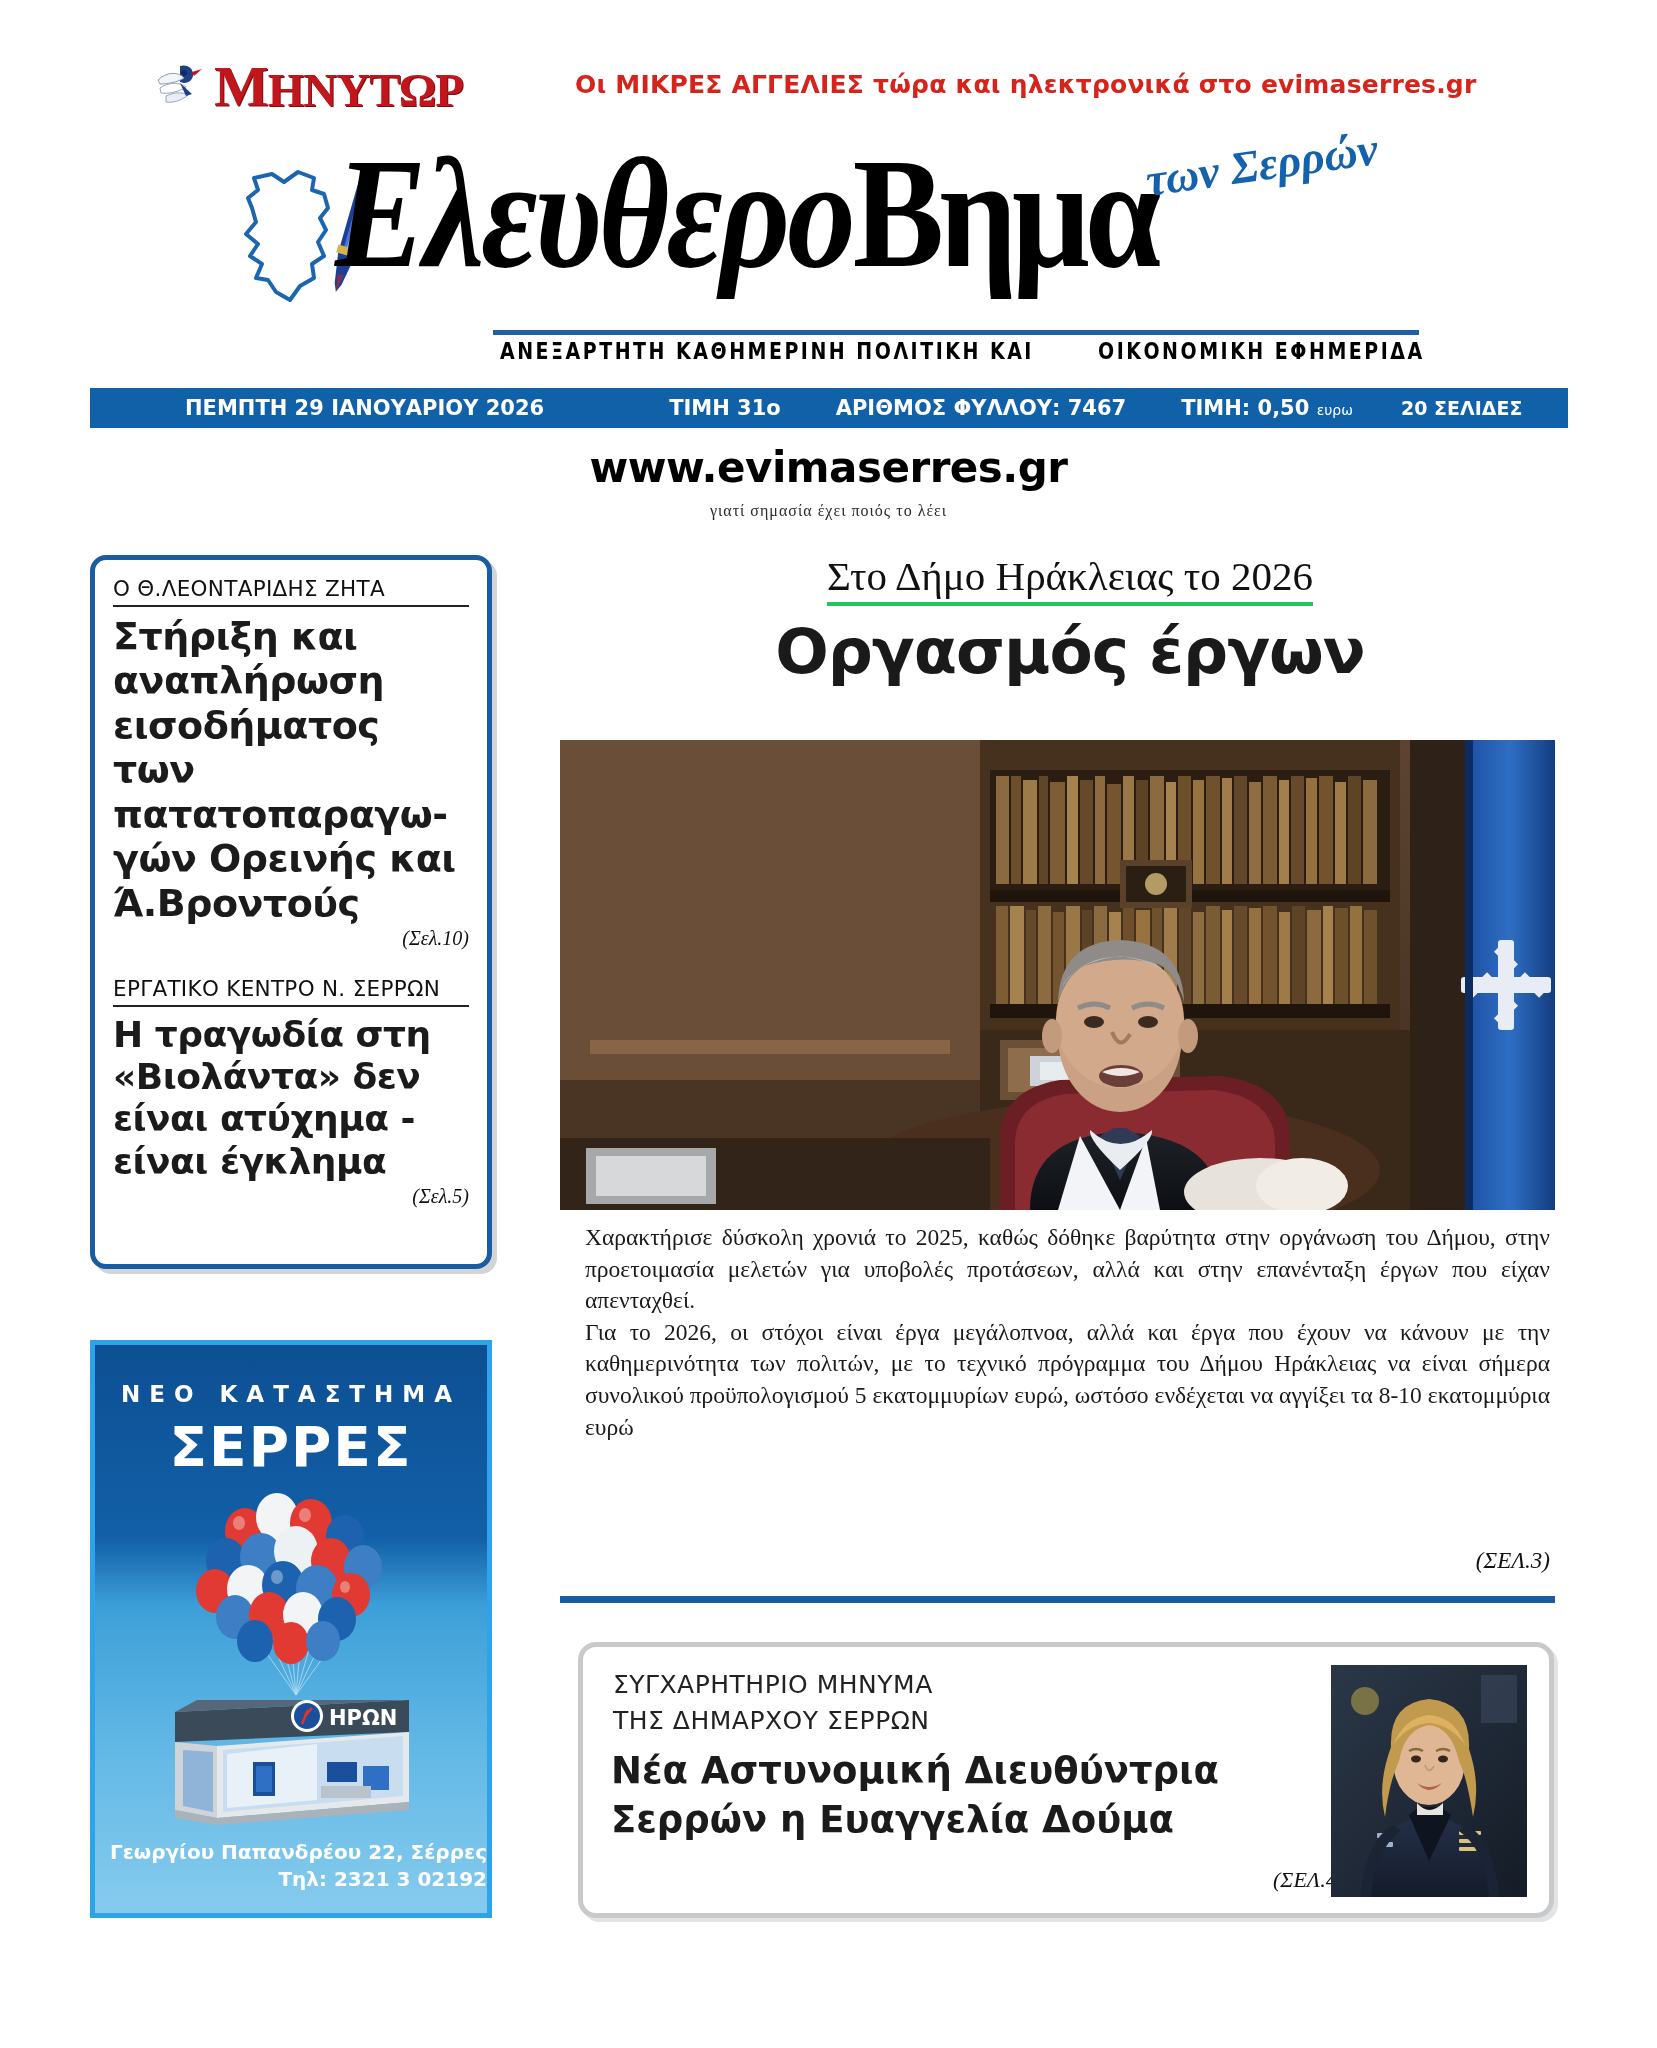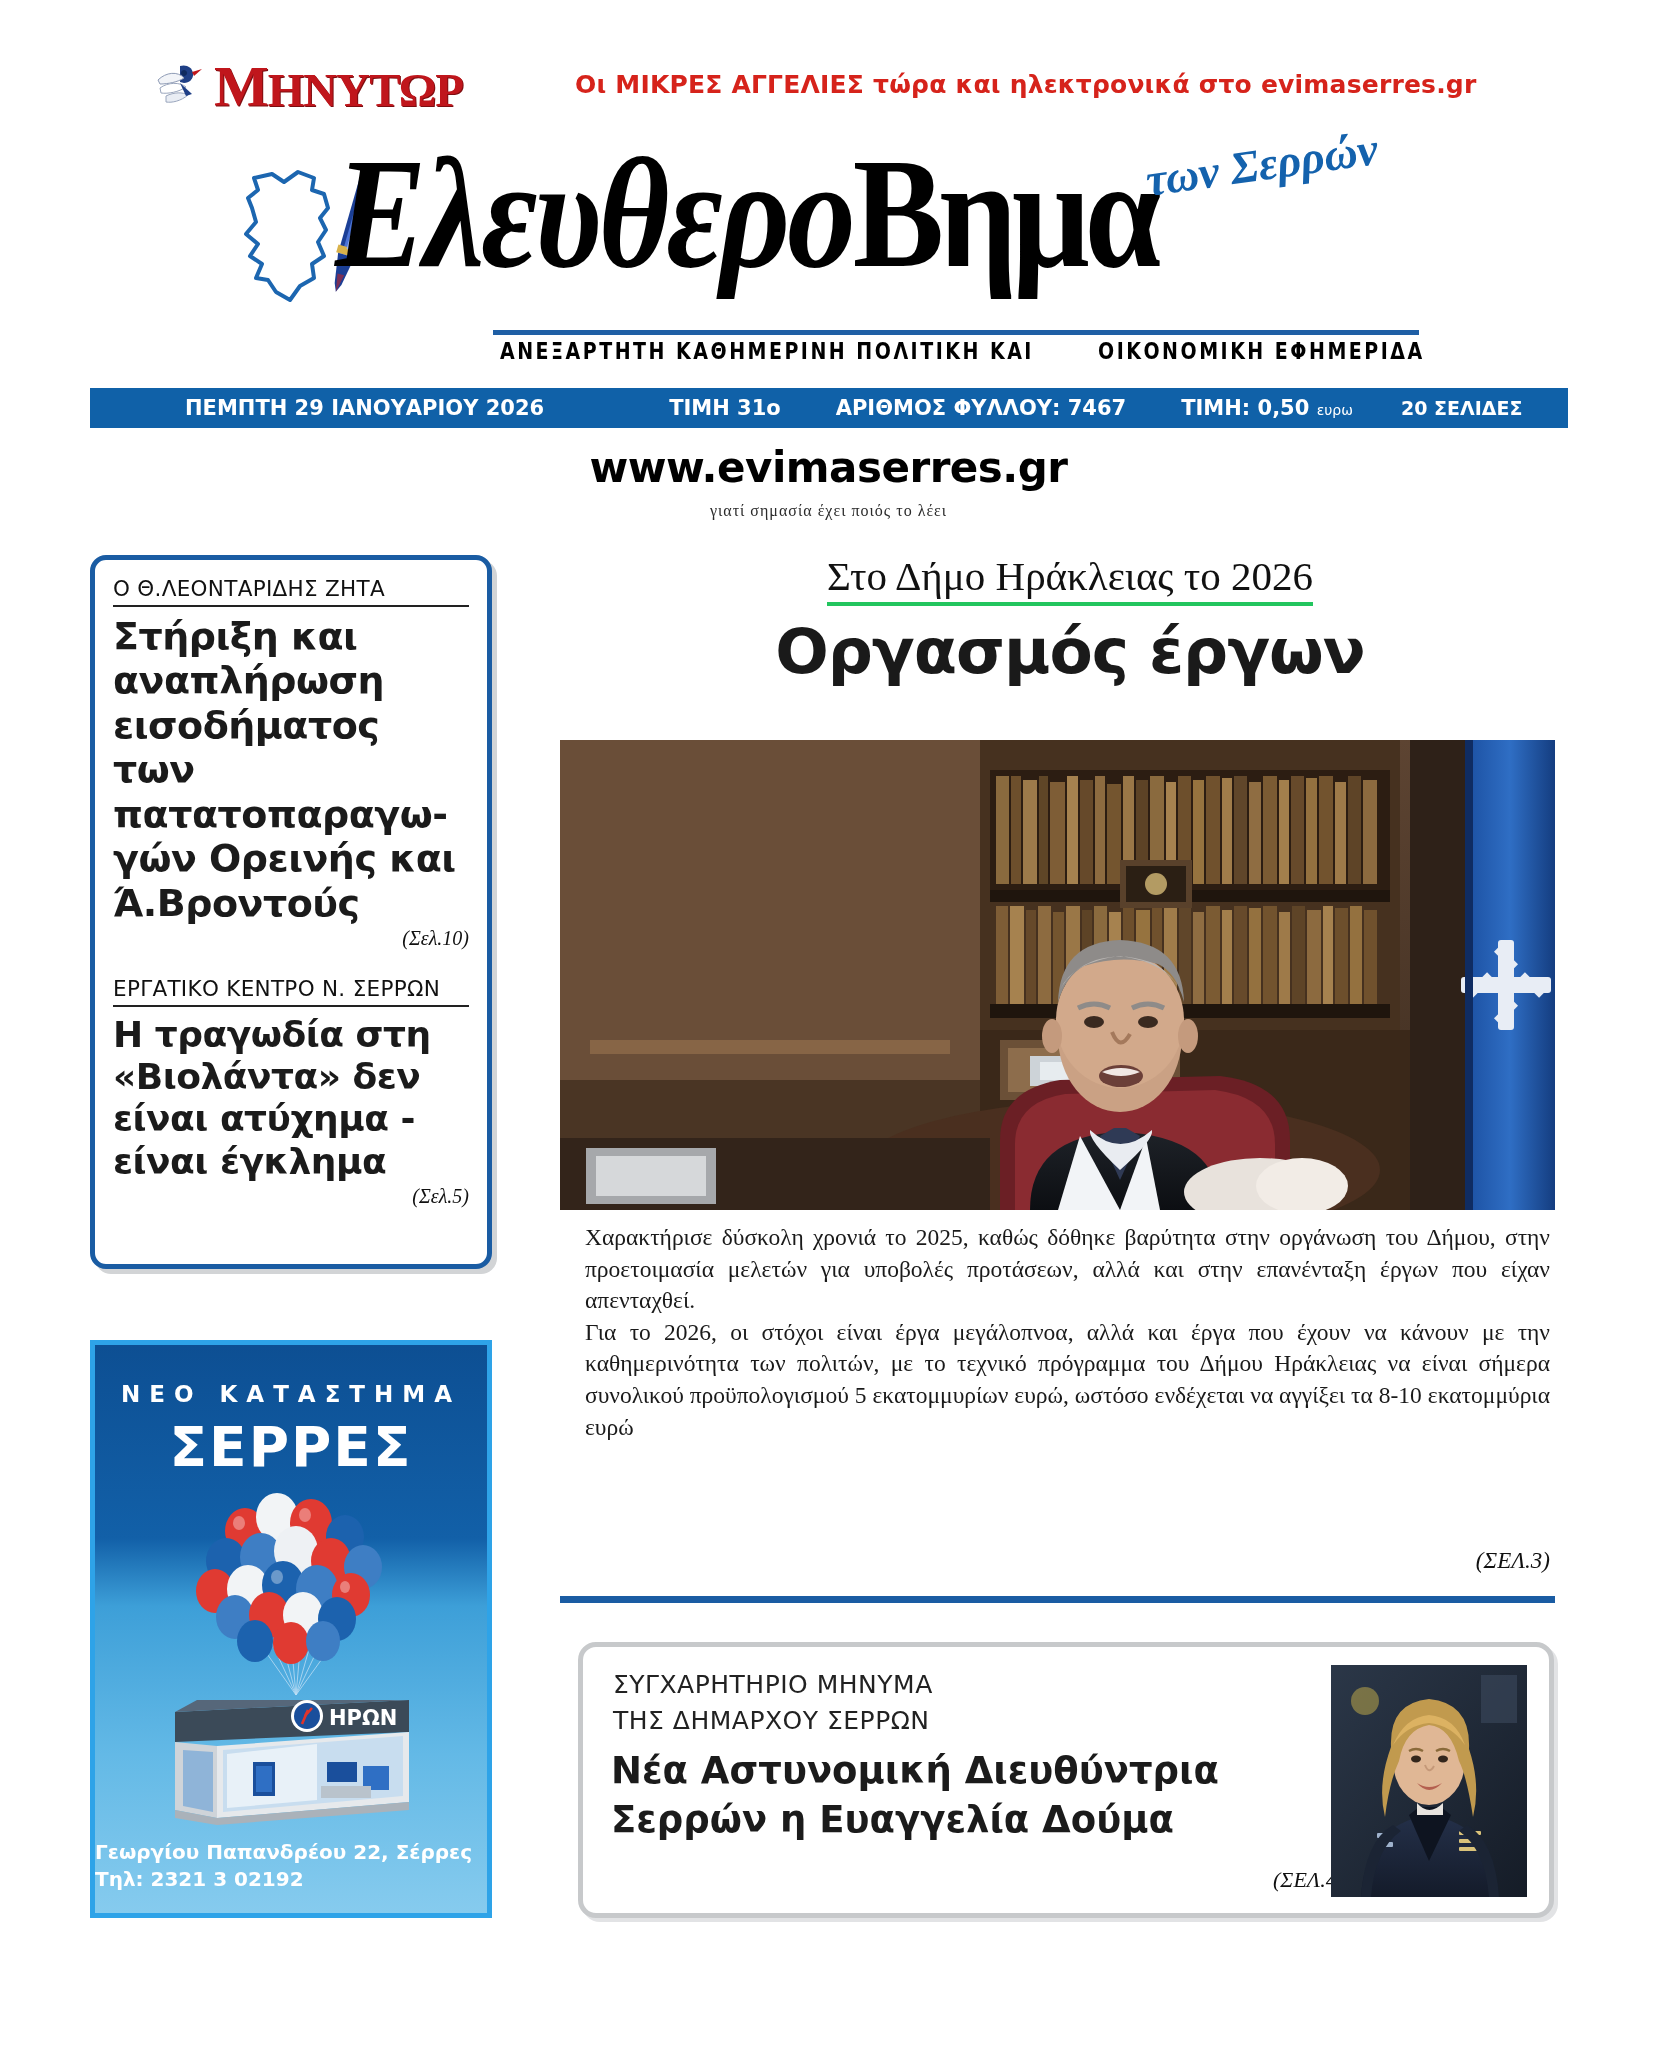--- a/index.html
+++ b/index.html
@@ -242,21 +242,21 @@
     font-family: "DejaVu Sans", sans-serif;
     font-size: 55px;
     font-weight: bold;
     letter-spacing: 2px;
     color: #fff;
   }
   #balloons { position: absolute; left: 0; top: 120px; width: 402px; height: 230px; }
   #store { position: absolute; left: 62px; top: 325px; width: 272px; height: 155px; }
   #ad-address {
     position: absolute; left: 0; top: 494px; width: 100%;
-    text-align: left;
+    text-align: right;
     font-family: "DejaVu Sans", sans-serif;
     font-weight: bold;
     font-size: 20px;
     color: #fff;
     line-height: 1.35;
   }
 
   
   #main-kicker {
     position: absolute;

